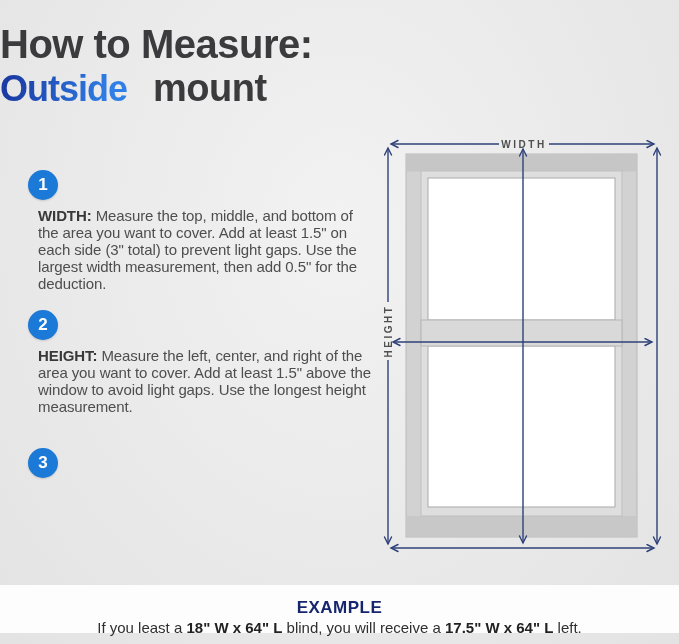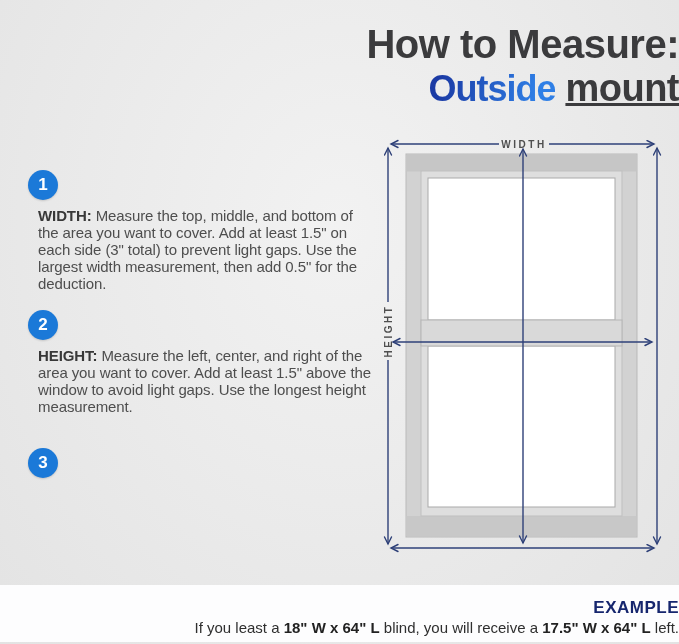--- a/index.html
+++ b/index.html
@@ -5,33 +5,33 @@
   html,body{margin:0;padding:0;}
   .page{
     position:relative;
     width:679px;height:644px;
     background:radial-gradient(ellipse at 50% 35%, #f2f2f2 0%, #e9e9e9 60%, #e3e3e3 100%);
     font-family:"Liberation Sans", sans-serif;
     overflow:hidden;
   }
 
   
-  .header{position:absolute;top:22px;left:0;width:100%;text-align:right;}
+  .header{position:absolute;top:22px;left:0;width:100%;text-align:left;}
   .title-line1{
     font-size:40px;font-weight:700;color:#3b3b3d;line-height:44px;letter-spacing:-0.5px;
   }
   .title-line2{line-height:48px;margin-top:-2px;}
   .title-highlight{
     font-size:36px;font-weight:800;letter-spacing:-1px;
     color:#1d4fc0;
     background:linear-gradient(100deg,#1b3ba5 10%,#2f7fe6 85%);
     -webkit-background-clip:text;background-clip:text;
     -webkit-text-fill-color:transparent;
   }
-  .title-suffix{font-size:38px;font-weight:700;color:#3b3b3d;margin-left:10px;letter-spacing:-0.5px;text-decoration:underline;}
+  .title-suffix{font-size:38px;font-weight:700;color:#3b3b3d;margin-left:26px;letter-spacing:-0.5px;}
 
   
   .step{position:absolute;left:28px;width:348px;}
   .step-badge{
     width:30px;height:30px;border-radius:50%;
     background:#1b79d8;color:#ffffff;
     display:flex;align-items:center;justify-content:center;
     font-size:17px;font-weight:700;
     box-shadow:0 1px 2px rgba(0,0,0,0.15);
   }
@@ -47,22 +47,22 @@
 
   
   .diagram{position:absolute;left:378px;top:132px;width:292px;height:428px;}
   .diagram text{
     font-family:"Liberation Sans", sans-serif;
     font-size:10px;font-weight:600;fill:#4f4f4f;letter-spacing:2.5px;
   }
 
   
   .footer{
-    position:absolute;left:0;top:585px;width:100%;height:57px;
-    background:#fdfdfe;text-align:right;padding-top:13px;box-sizing:border-box;
+    position:absolute;left:0;top:585px;width:100%;height:48px;
+    background:#fdfdfe;text-align:center;padding-top:13px;box-sizing:border-box;
   }
   .example-heading{
     font-size:17px;font-weight:700;color:#16266e;letter-spacing:0.5px;line-height:19px;
   }
   .example-text{font-size:15px;color:#2f2f2f;line-height:20px;margin-top:1px;}
   .example-text b{color:#222;font-weight:700;}
 </style>
 </head>
 <body>
 

